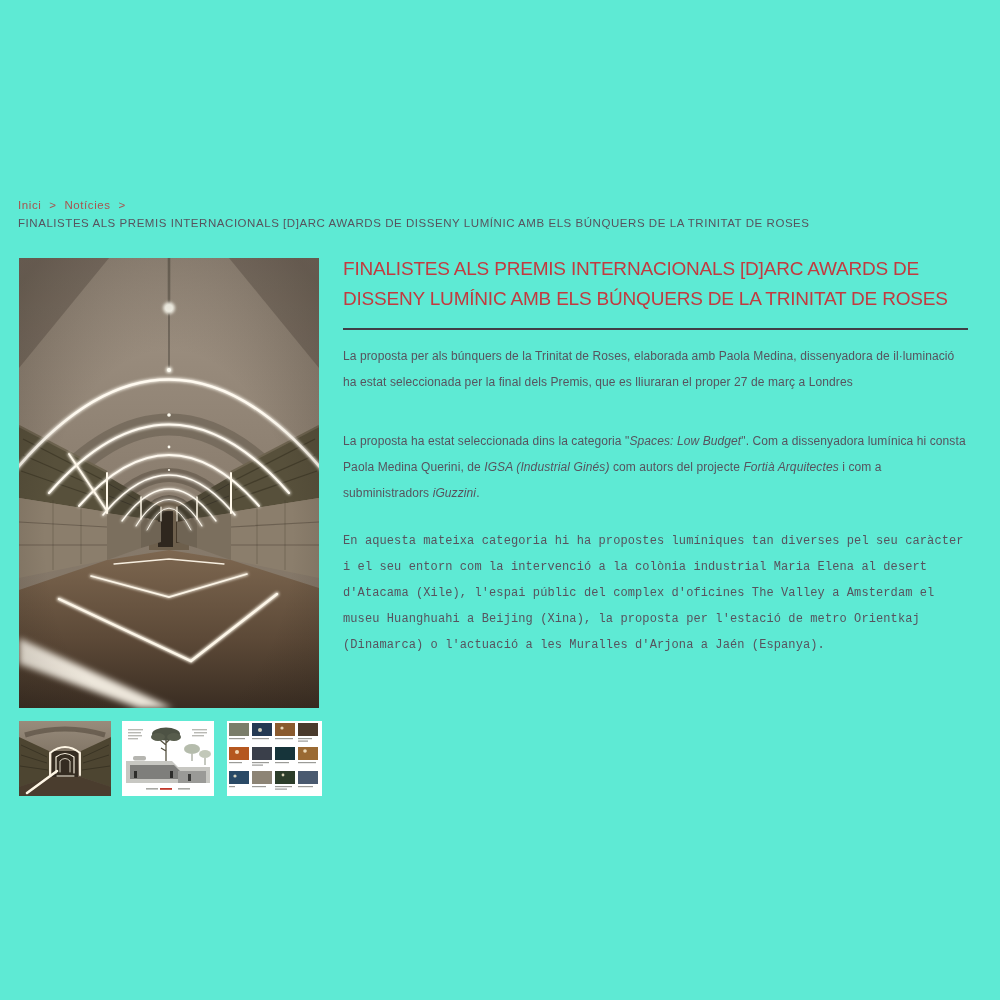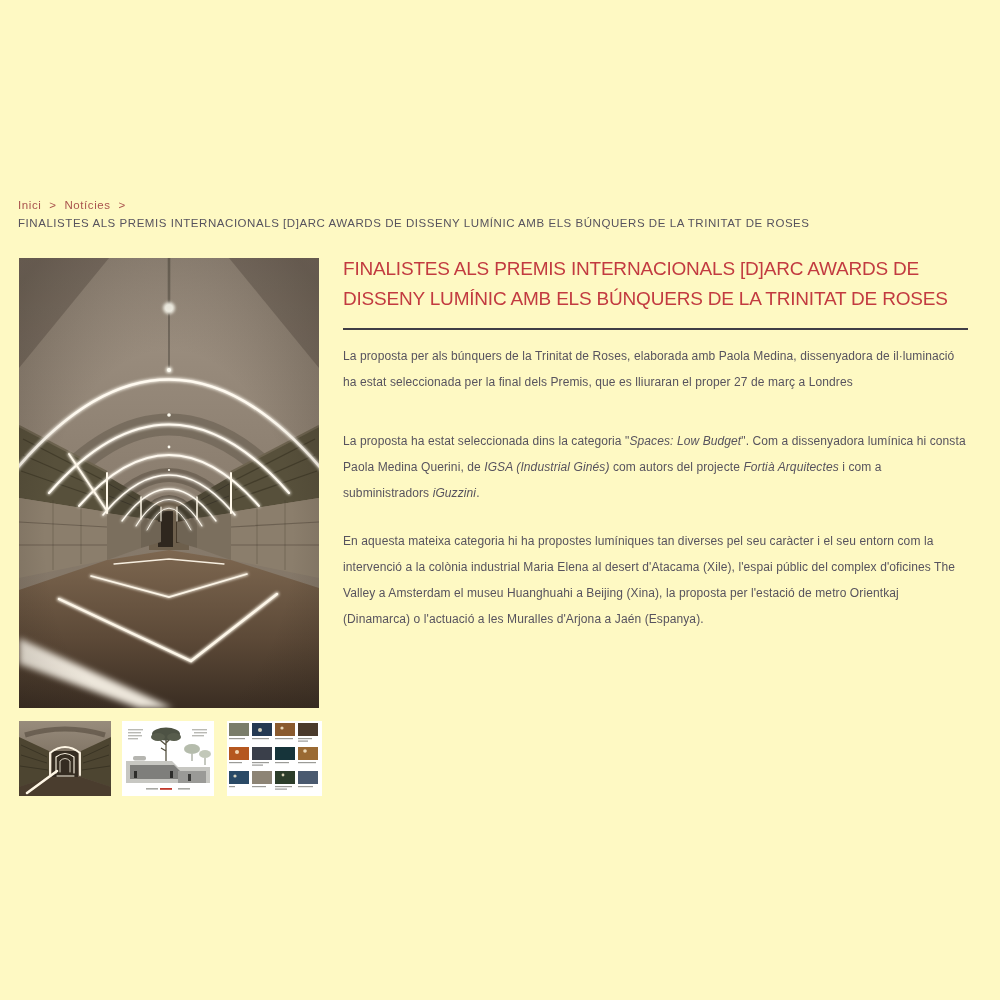--- a/index.html
+++ b/index.html
@@ -1,18 +1,18 @@
 <!DOCTYPE html>
 <html><head>
 <meta charset="utf-8">
 <style>
   * { margin:0; padding:0; box-sizing:border-box; }
   html,body { width:1000px; height:1000px; background:#ffffff;
     font-family:"Liberation Sans", sans-serif; }
-  .page { position:relative; width:1000px; height:1000px; background:#fef9c3; overflow:hidden; }
+  .page { position:relative; width:1000px; height:1000px; background:#5eead4; overflow:hidden; }
 
   
   .breadcrumb { position:absolute; left:18px; top:199px; width:940px; }
   .crumb-line1 { font-size:11.5px; letter-spacing:.6px; color:#a9534e; }
   .crumb-link { color:#a9534e; cursor:pointer; }
   .crumb-sep { color:#a9534e; margin:0 4px; }
   .crumb-current { margin-top:6px; font-size:11.5px; letter-spacing:.55px; color:#57535e; }
 
   
   .main-image { position:absolute; left:19px; top:258px; width:300px; height:450px; cursor:pointer; }
@@ -21,21 +21,21 @@
   
   .article { position:absolute; left:343px; top:254px; width:632px; }
   .article h1 { color:#c23b40; font-size:19px; font-weight:400; letter-spacing:-.2px;
     line-height:30px; text-transform:uppercase; }
   .rule { border:none; border-top:1px solid #403e46; margin:0; width:625px; }
   .rule-top { margin-top:14px; }
   .date { font-size:13px; color:#57535e; letter-spacing:.3px; padding:8px 0 9px 0; }
   .lead, .body-p { width:625px; font-size:12px; line-height:26px; color:#57535e; letter-spacing:.1px; }
   .lead { margin-top:13px; }
   .body-p.p2 { margin-top:33px; }
-  .body-p.p3 { margin-top:22px; }
+  .body-p.p3 { margin-top:22px;font-family:Liberation Mono, monospace; }
   .body-p em { font-style:italic; }
 
   
   .thumb { position:absolute; top:720px; height:77px; cursor:pointer; }
   .thumb svg { display:block; width:100%; height:100%; }
   .t1 { left:19px;  width:92px; }
   .t2 { left:122px; width:92px; }
   .t3 { left:227px; width:95px; }
 </style>
 </head>

